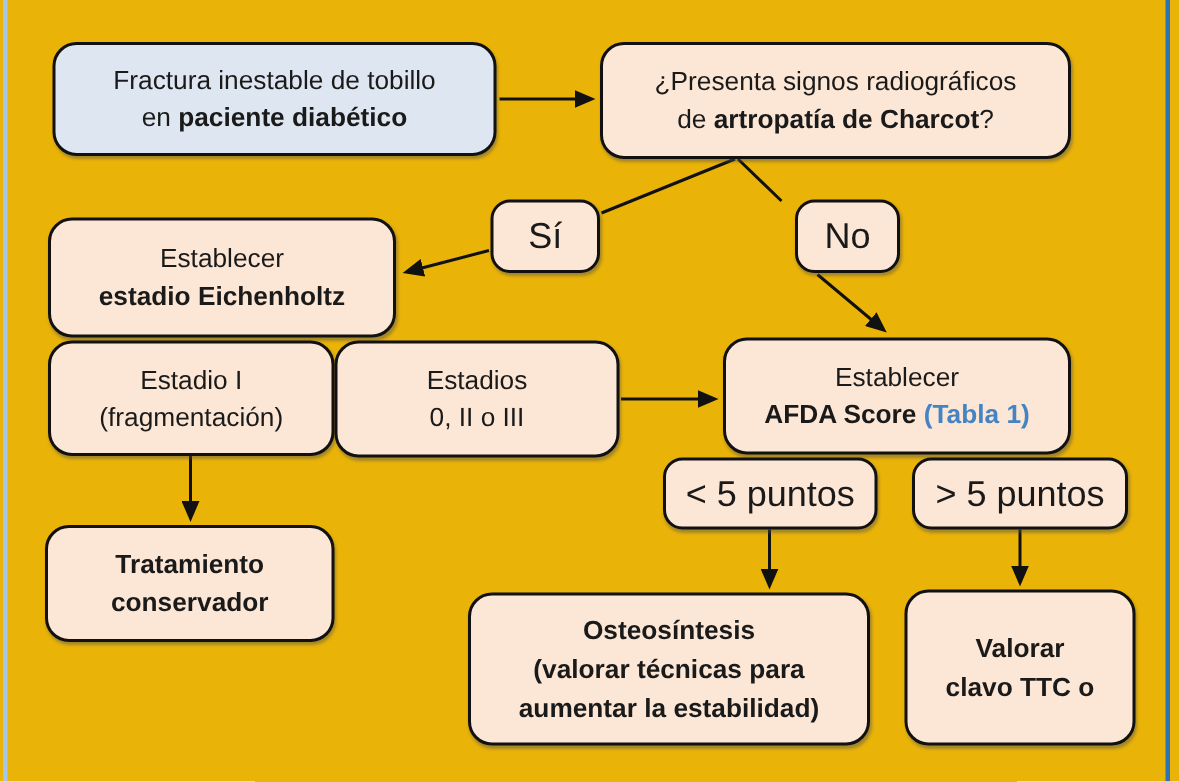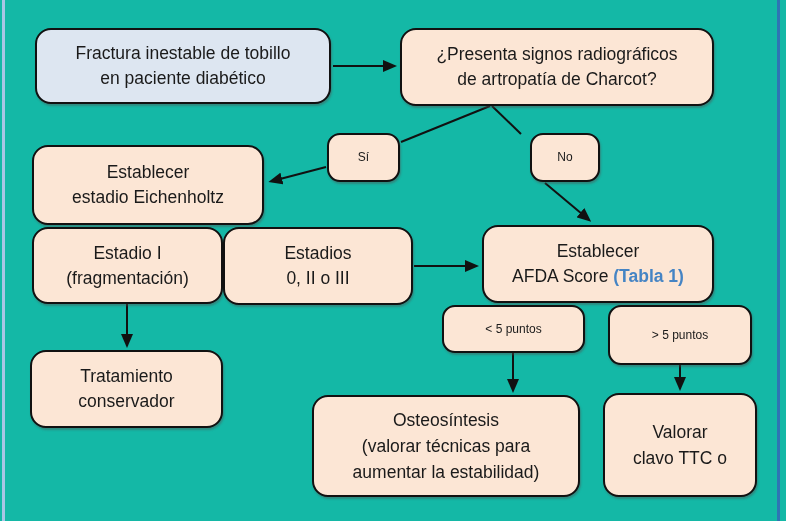--- a/index.html
+++ b/index.html
@@ -8,21 +8,21 @@
     --box-border:#111111;
     --link-blue:#4584c4;
     --frame-left:#a7c6e5;
     --frame-right:#2e74b4;
     --text:#1a1a1a;
   }
   html,body{margin:0;padding:0;background:#ffffff;}
   .canvas{
     position:relative;
     width:786px;height:521px;
-    background:#14b8a6;
+    background:#eab308;
     font-family:"Liberation Sans", sans-serif;
     color:var(--text);
     overflow:hidden;
   }
   .frame-line{position:absolute;top:0;bottom:0;width:3px;}
   .frame-line.left{left:2px;background:var(--frame-left);}
   .frame-line.right{left:777px;background:var(--frame-right);}
   svg.connectors{position:absolute;left:0;top:0;width:786px;height:521px;pointer-events:none;}
   svg.connectors line{stroke:#111;stroke-width:2;}
   .node{
@@ -30,23 +30,23 @@
     box-sizing:border-box;
     background:var(--box-fill-peach);
     border:2px solid var(--box-border);
     border-radius:16px;
     display:flex;align-items:center;justify-content:center;
     text-align:center;
     font-size:17.5px;line-height:25px;
     box-shadow:1px 2px 2px rgba(80,80,80,.45);
   }
   .node.blue{background:var(--box-fill-blue);}
-  .node.small{border-radius:13px;font-size:12px;}
+  .node.small{border-radius:13px;font-size:24px;}
   .node.tall{line-height:26px;}
-  .b{font-weight:400;}
+  .b{font-weight:700;}
   .link{color:var(--link-blue);font-weight:700;cursor:pointer;}
 </style>
 </head>
 <body>
 
 <div class="canvas">
 
   <div class="frame-line left"></div>
   <div class="frame-line right"></div>
 
@@ -114,21 +114,21 @@
     <div>
       <span>Establecer</span><br>
       <span class="b">AFDA Score</span> <span class="link">(Tabla 1)</span>
     </div>
   </div>
 
   <div class="node small" style="left:442px;top:305px;width:143px;height:48px;">
     <span>&lt; 5 puntos</span>
   </div>
 
-  <div class="node small" style="left:608px;top:305px;width:144px;height:60px;">
+  <div class="node small" style="left:608px;top:305px;width:144px;height:48px;">
     <span>&gt; 5 puntos</span>
   </div>
 
   <div class="node" style="left:30px;top:350px;width:193px;height:78px;">
     <div class="b">
       <span>Tratamiento</span><br>
       <span>conservador</span>
     </div>
   </div>
 

